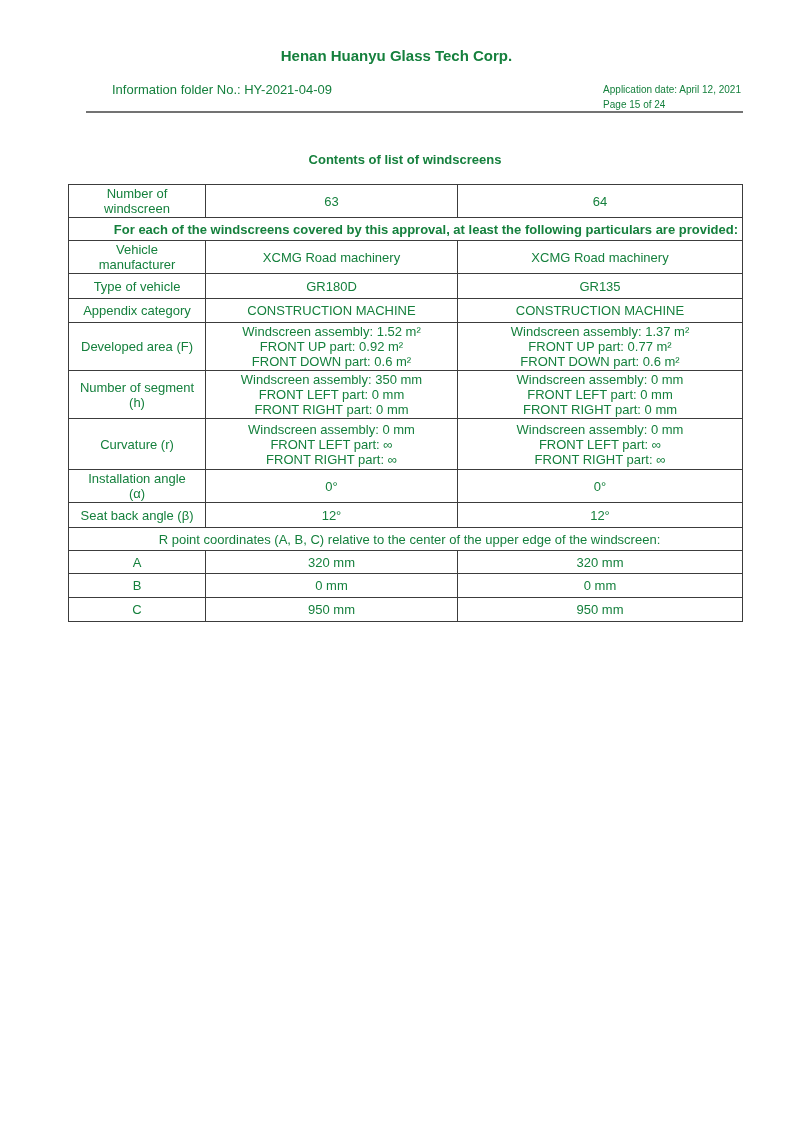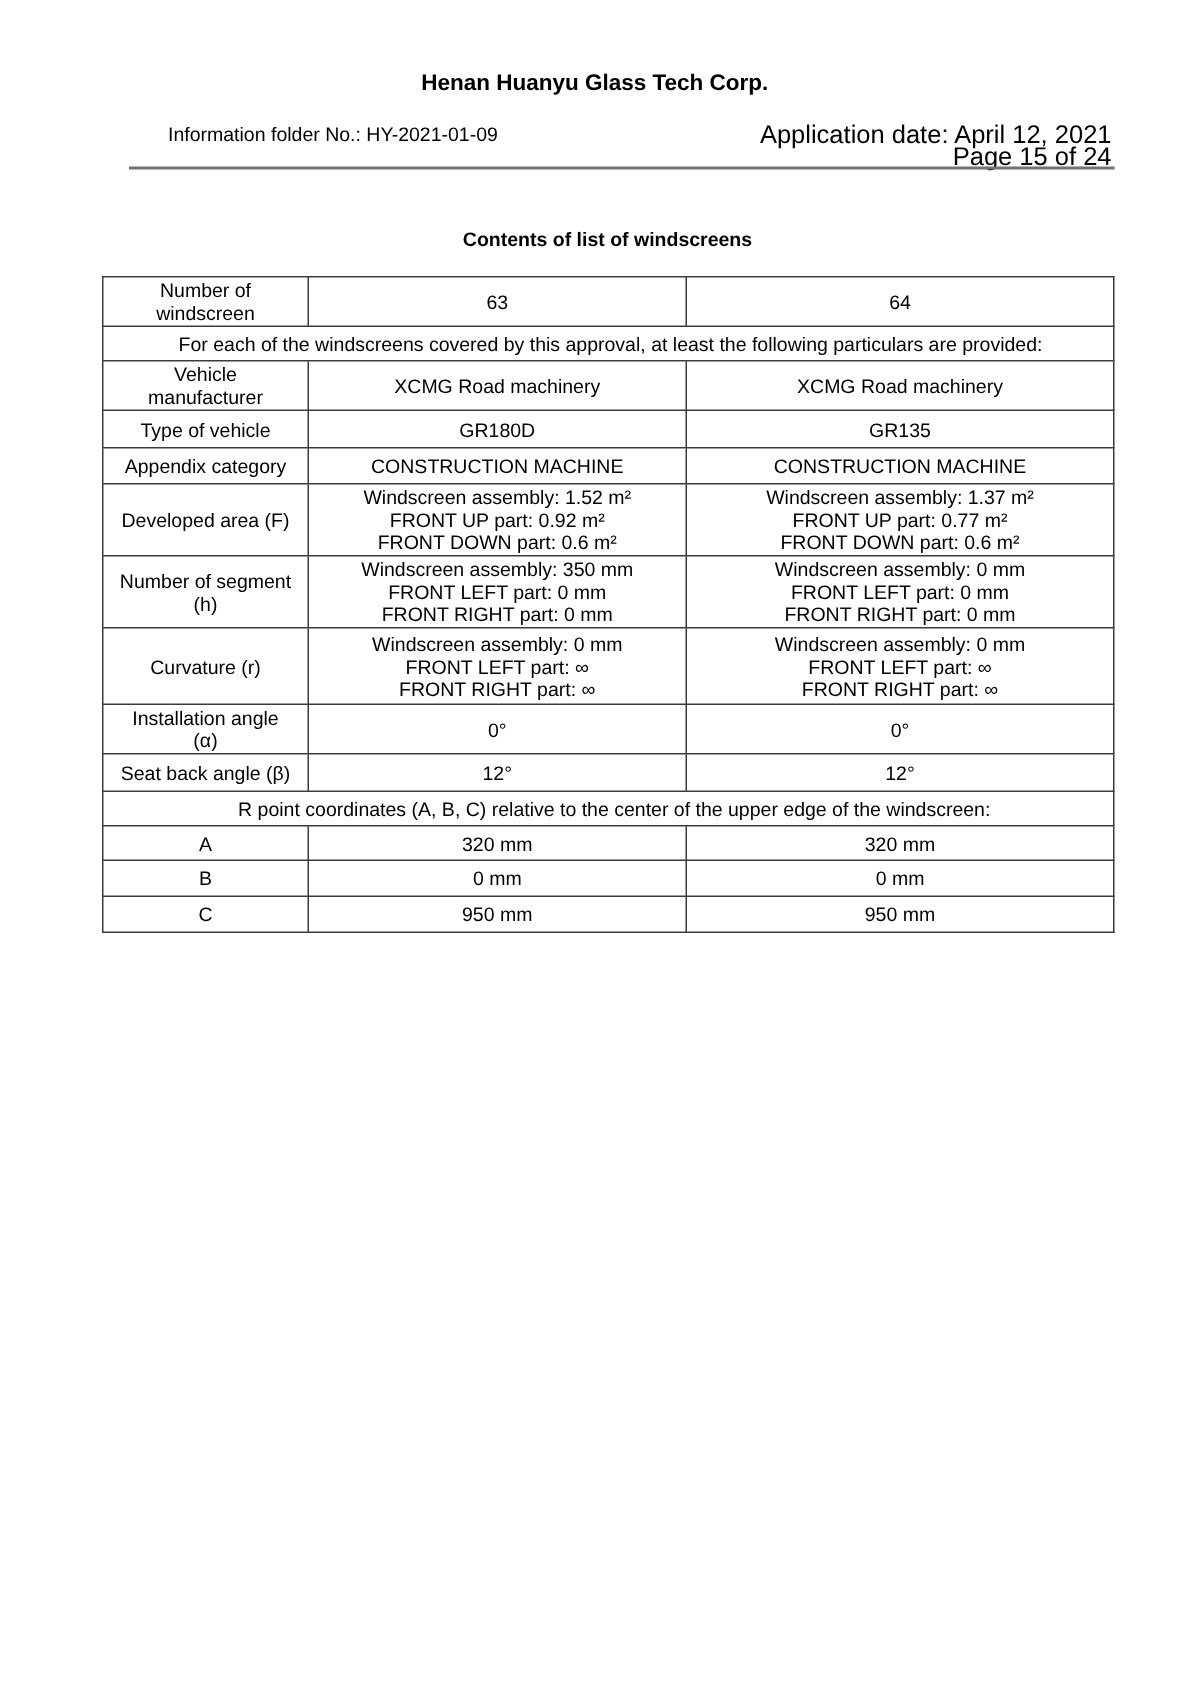--- a/index.html
+++ b/index.html
@@ -6,21 +6,21 @@
     margin: 0;
     padding: 0;
     background: #ffffff;
   }
   .page {
     position: relative;
     width: 793px;
     height: 1122px;
     background: #ffffff;
     font-family: "Liberation Sans", sans-serif;
-    color: #000000;
+    color: #15803d;
     overflow: hidden;
   }
   .company-title {
     position: absolute;
     top: 46px;
     left: 0;
     width: 793px;
     text-align: center;
     font-size: 15px;
     font-weight: bold;
@@ -30,22 +30,21 @@
     position: absolute;
     top: 82px;
     left: 112px;
     font-size: 13px;
     line-height: 15px;
   }
   .info-right {
     position: absolute;
     top: 82px;
     right: 52px;
-    text-align: right;
-    font-size: 17px;
+    font-size: 10px;
     line-height: 15px;
   }
   .header-rule {
     position: absolute;
     top: 111px;
     left: 86px;
     width: 657px;
     height: 2px;
     background: #737373;
   }
@@ -84,22 +83,23 @@
   .ws-table td {
     border: 1px solid #3c3c3c;
     text-align: center;
     vertical-align: middle;
     padding: 1px 4px;
     line-height: 15px;
     white-space: pre-line;
     overflow: hidden;
   }
   .ws-table td.note-cell {
-    text-align: center;
+    text-align: right;
     padding-left: 7px;
+    font-weight: bold;
   }
   .ws-table td.rnote-cell {
     text-align: center;
     padding-left: 12px;
   }
   tr.h31 { height: 31px; margin-left: 36px; }
   tr.h23 { height: 23px; }
   tr.h25 { height: 25px; margin-top: 10px; }
   tr.h24 { height: 24px; }
   tr.h46 { height: 46px; }
@@ -107,21 +107,21 @@
   tr.h51 { height: 51px; }
   tr.h30 { height: 30px; }
 </style>
 </head>
 <body>
 
 <div class="page">
 
   <div class="company-title">Henan Huanyu Glass Tech Corp.</div>
 
-  <div class="info-left">Information folder No.: HY-2021-01-09</div>
+  <div class="info-left">Information folder No.: HY-2021-04-09</div>
 
   <div class="info-right">
     <div>Application date: April 12, 2021</div>
     <div>Page 15 of 24</div>
   </div>
 
   <div class="header-rule"></div>
 
   <div class="appendix-subtitle">Contents of list of windscreens</div>
 

